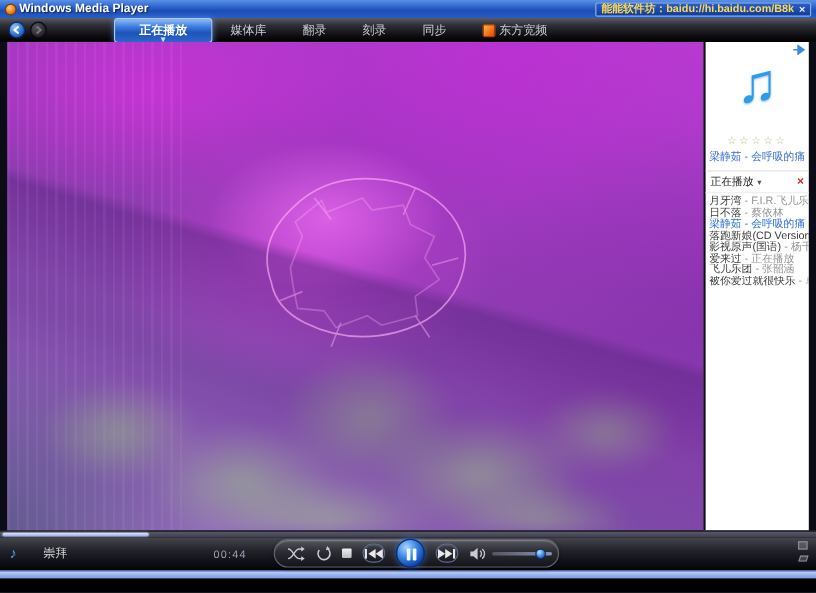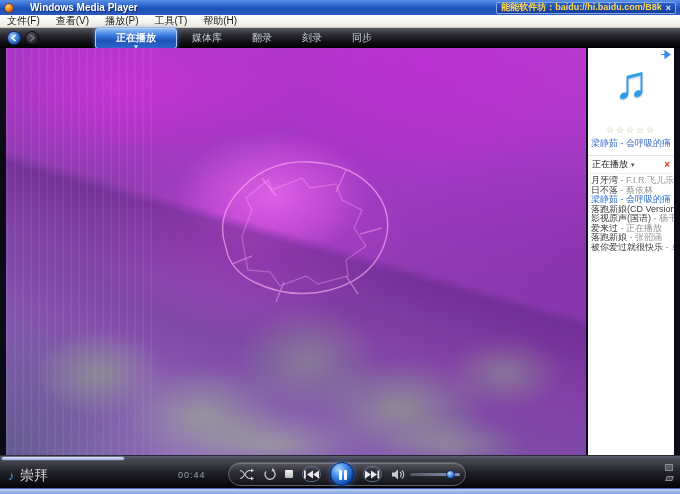--- a/index.html
+++ b/index.html
@@ -1,21 +1,21 @@
 <!DOCTYPE html>
 <html><head>
 <meta charset="utf-8">
 <style>
   * { margin:0; padding:0; box-sizing:border-box; }
   html,body { background:#555; }
   body { font-family:"Liberation Sans", sans-serif; }
   #window { position:relative; width:680px; height:494px; overflow:hidden; background:#000; box-shadow:0 0 6px rgba(0,0,0,.6); }
 
   
-  .titlebar { height:15px; display:flex; align-items:center; padding:0 4px; gap:16px;
+  .titlebar { height:15px; display:flex; align-items:center; padding:0 4px; gap:2px;
     background:linear-gradient(#5a90e6 0%, #2b63cc 40%, #1c4eb4 60%, #2a5cc4 100%); }
   .wmp-logo { width:10px; height:10px; border-radius:50%;
     background:radial-gradient(circle at 35% 30%, #ffd27a, #f2811d 55%, #b34e08 90%); border:1px solid #7a3c06; }
   .title-text { color:#fff; font-size:10px; font-weight:bold; text-shadow:1px 1px 1px rgba(0,0,0,.5); }
   .banner { margin-left:auto; display:flex; align-items:center; gap:4px; height:12px; padding:0 4px;
     background:linear-gradient(#2a5ec8,#123c96); border:1px solid #89aae8; border-radius:2px;
     color:#ffd94f; font-size:9px; font-weight:bold; }
   .banner-close { color:#e8eefc; font-size:9px; font-weight:bold; cursor:default; }
 
   
@@ -87,21 +87,21 @@
   .pl-row.current .pl-title, .pl-row.current .pl-artist { color:#2d6fd0; }
 
   
   .seekbar { height:6px; background:linear-gradient(#5a5a6a,#3c3c4c); border-top:1px solid #2a2a36; position:relative; }
   .seek-progress { position:absolute; left:2px; top:1px; height:3px; border-radius:2px;
     background:linear-gradient(#dfe6f8,#9aa9e2); box-shadow:0 0 2px rgba(190,200,250,.8); }
   .controls { position:relative; height:27px;
     background:linear-gradient(#46464f 0%, #22222a 40%, #0d0d13 80%, #050508 100%); }
   .now-left { position:absolute; left:8px; top:6px; display:flex; align-items:center; gap:6px; }
   .small-note { color:#4aa6e8; font-size:12px; line-height:12px; }
-  .now-label { color:#dcdcе0; color:#dcdce0; font-size:14px; }
+  .now-label { color:#dcdcе0; color:#dcdce0; font-size:10px;margin-left:16px; }
   .time { position:absolute; left:178px; top:9px; color:#9aa0b4; font-size:9px; letter-spacing:1px; }
   .pill { position:absolute; left:228px; top:1px; width:238px; height:24px; border-radius:13px;
     background:linear-gradient(#55555f 0%, #2c2c34 45%, #14141a 100%);
     border:1px solid #62626e; box-shadow:inset 0 1px 1px rgba(255,255,255,.25), 0 1px 3px rgba(0,0,0,.6);
     display:flex; align-items:center; padding:0 10px; gap:9px; }
   .ctl { display:flex; align-items:center; justify-content:center; cursor:default; }
   .stop-sq { width:8px; height:8px; background:linear-gradient(#f2f2f2,#b9b9c2); border-radius:1px; }
   .skipbtn { width:30px; height:16px; border-radius:8px; background:linear-gradient(#3c3c46,#191920);
     border:1px solid #5a6a8a; box-shadow:inset 0 1px 1px rgba(255,255,255,.15); }
   .pausebtn { width:24px; height:24px; border-radius:50%; position:relative; flex:none;
@@ -130,27 +130,20 @@
 
   <div class="titlebar">
     <div class="wmp-logo"></div>
     <span class="title-text">Windows Media Player</span>
     <div class="banner">
       <span>能能软件坊：baidu://hi.baidu.com/B8k</span>
       <span class="banner-close">×</span>
     </div>
   </div>
 
-  <div class="menubar">
-    <span class="menu-item">文件(F)</span>
-    <span class="menu-item">查看(V)</span>
-    <span class="menu-item">播放(P)</span>
-    <span class="menu-item">工具(T)</span>
-    <span class="menu-item">帮助(H)</span>
-  </div>
 
   <div class="tabbar">
     <div class="navbtns">
       <div class="navbtn back">
         <svg width="8" height="8" viewBox="0 0 8 8">
             <path d="M5.5 1 L2 4 L5.5 7" stroke="#fff" stroke-width="1.6" fill="none"></path>
           </svg>
       </div>
       <div class="navbtn fwd">
         <svg width="8" height="8" viewBox="0 0 8 8">
@@ -168,20 +161,24 @@
         </div>
       <div class="tab">
           <span>翻录</span>
         </div>
       <div class="tab">
           <span>刻录</span>
         </div>
       <div class="tab">
           <span>同步</span>
         </div>
+      <div class="tab">
+        <span class="tab-logo"></span>
+        <span>东方宽频</span>
+      </div>
     </div>
   </div>
 
   <div class="content">
 
     <div class="viz">
       <div class="viz-diag"></div>
       <div class="viz-streaks"></div>
       <div class="viz-green"></div>
       <svg class="viz-ring" width="280" height="240" viewBox="0 0 280 240">
@@ -222,21 +219,21 @@
         <div class="pl-row">
           <span class="pl-title">落跑新娘(CD Version)</span>
         </div>
         <div class="pl-row">
           <span class="pl-title">影视原声(国语)</span><span class="pl-artist">杨千嬅</span>
         </div>
         <div class="pl-row">
           <span class="pl-title">爱来过</span><span class="pl-artist">正在播放</span>
         </div>
         <div class="pl-row">
-          <span class="pl-title">落跑新娘</span><span class="pl-artist">张韶涵</span>
+          <span class="pl-title">飞儿乐团</span><span class="pl-artist">张韶涵</span>
         </div>
         <div class="pl-row">
           <span class="pl-title">被你爱过就很快乐</span><span class="pl-artist">卓文萱</span>
         </div>
       </div>
     </div>
   </div>
 
   <div class="seekbar">
     <div class="seek-progress" style="width: 18%;"></div>

